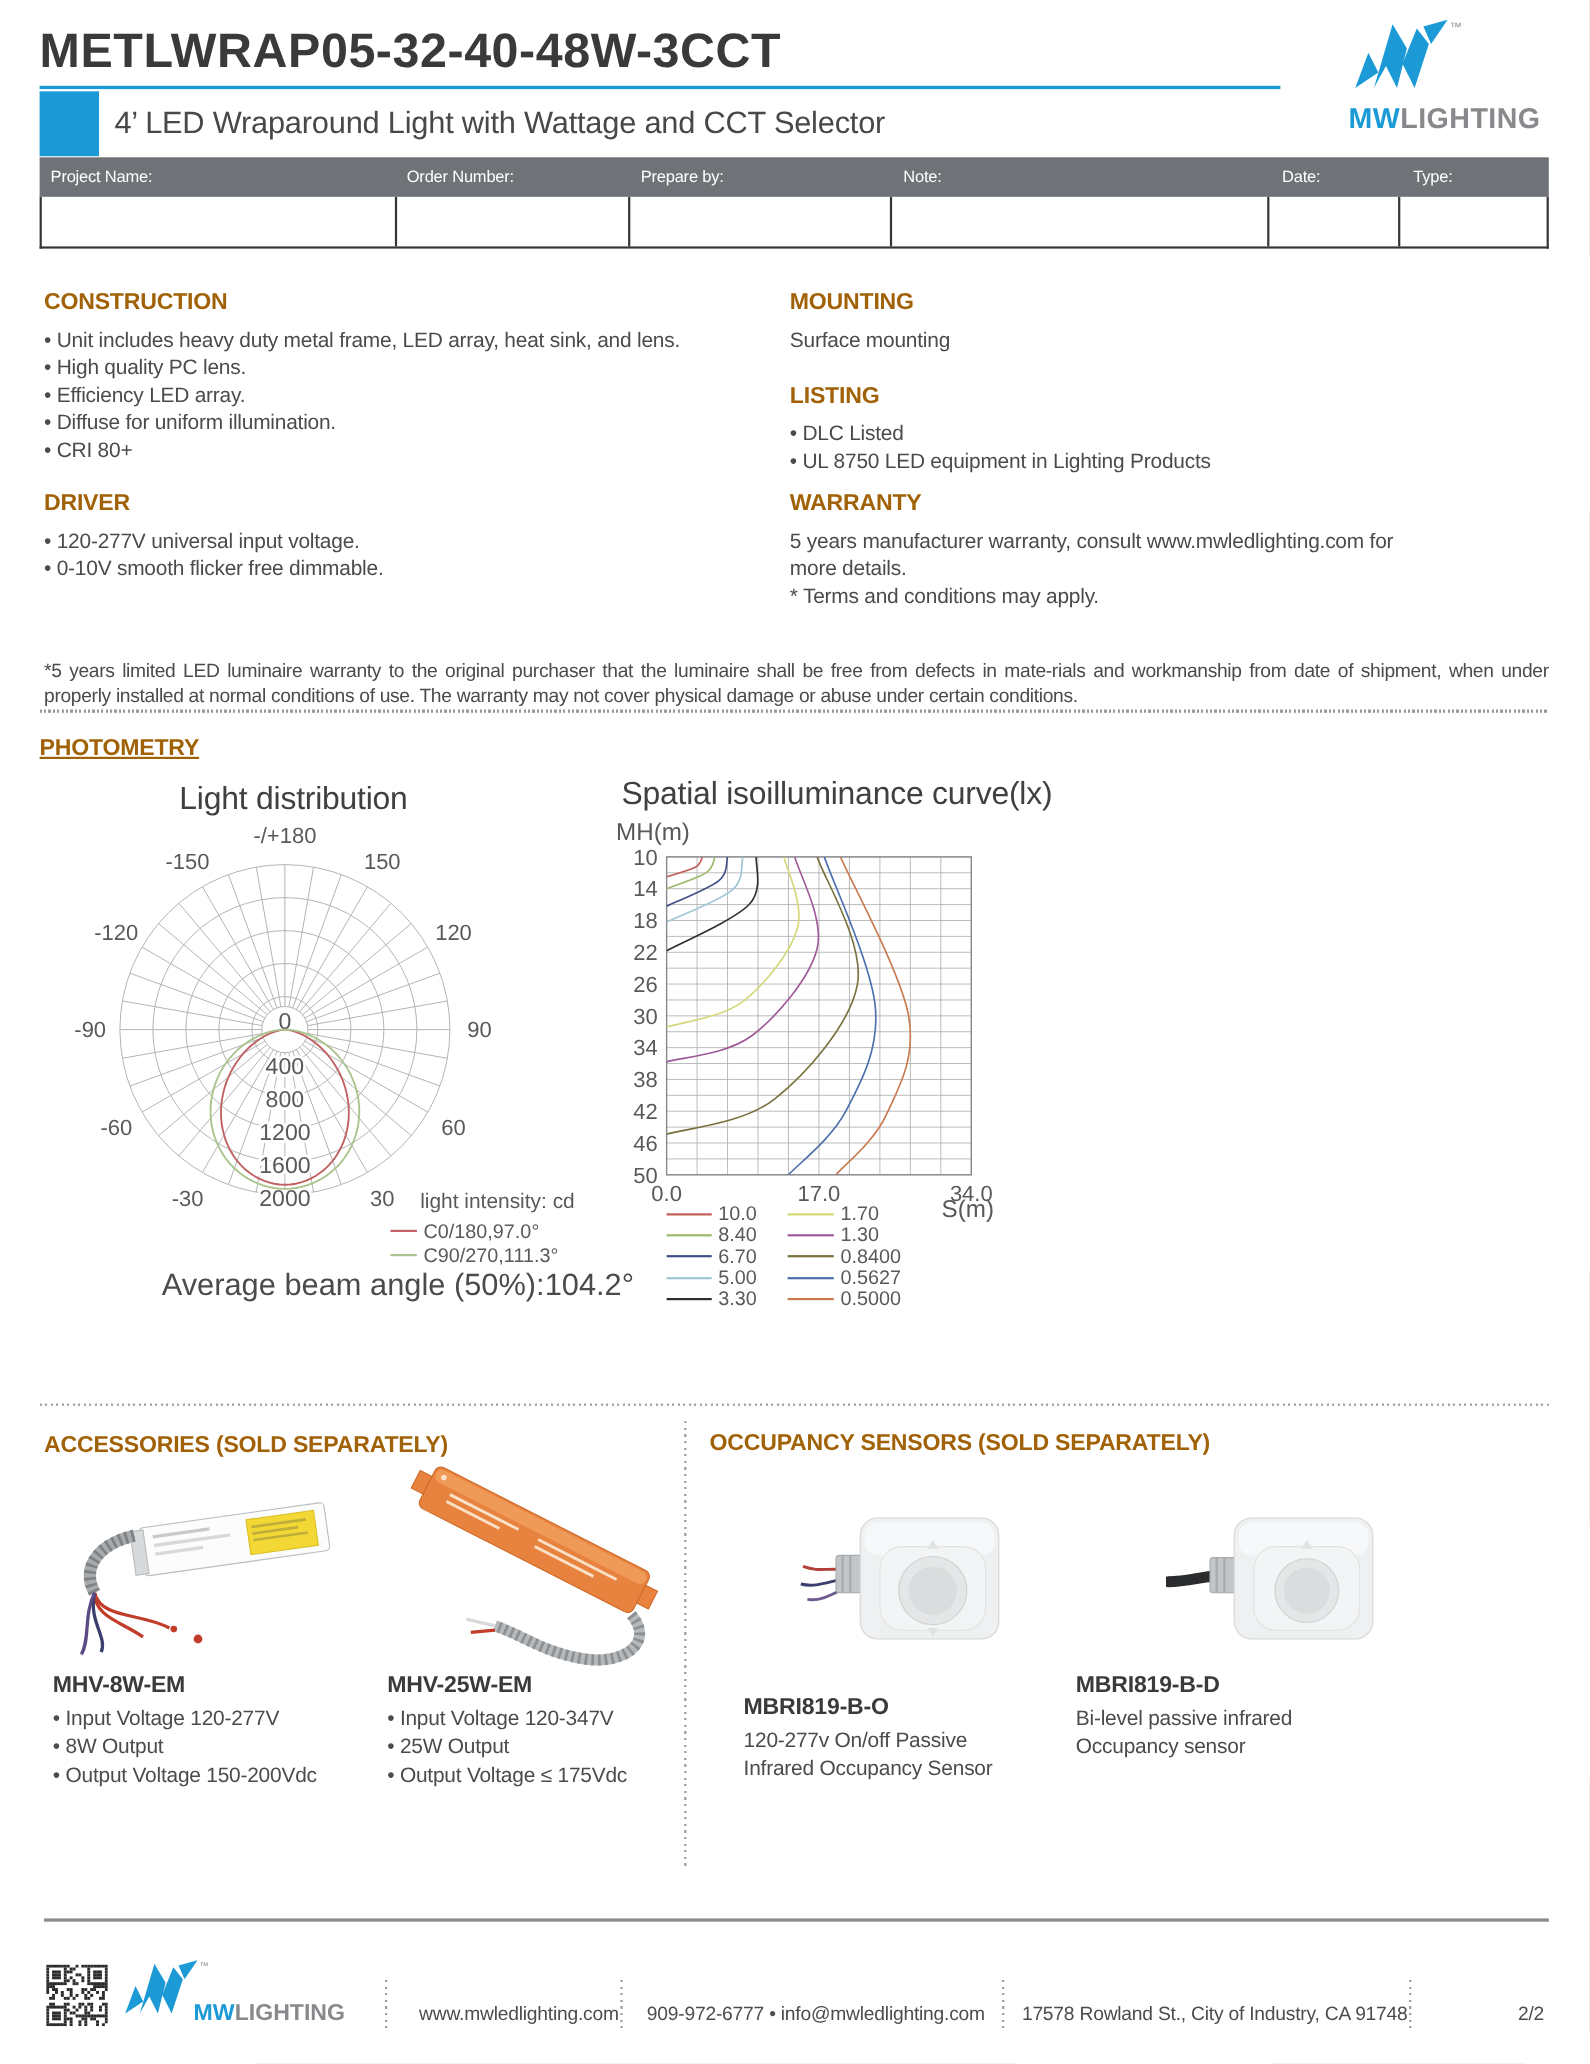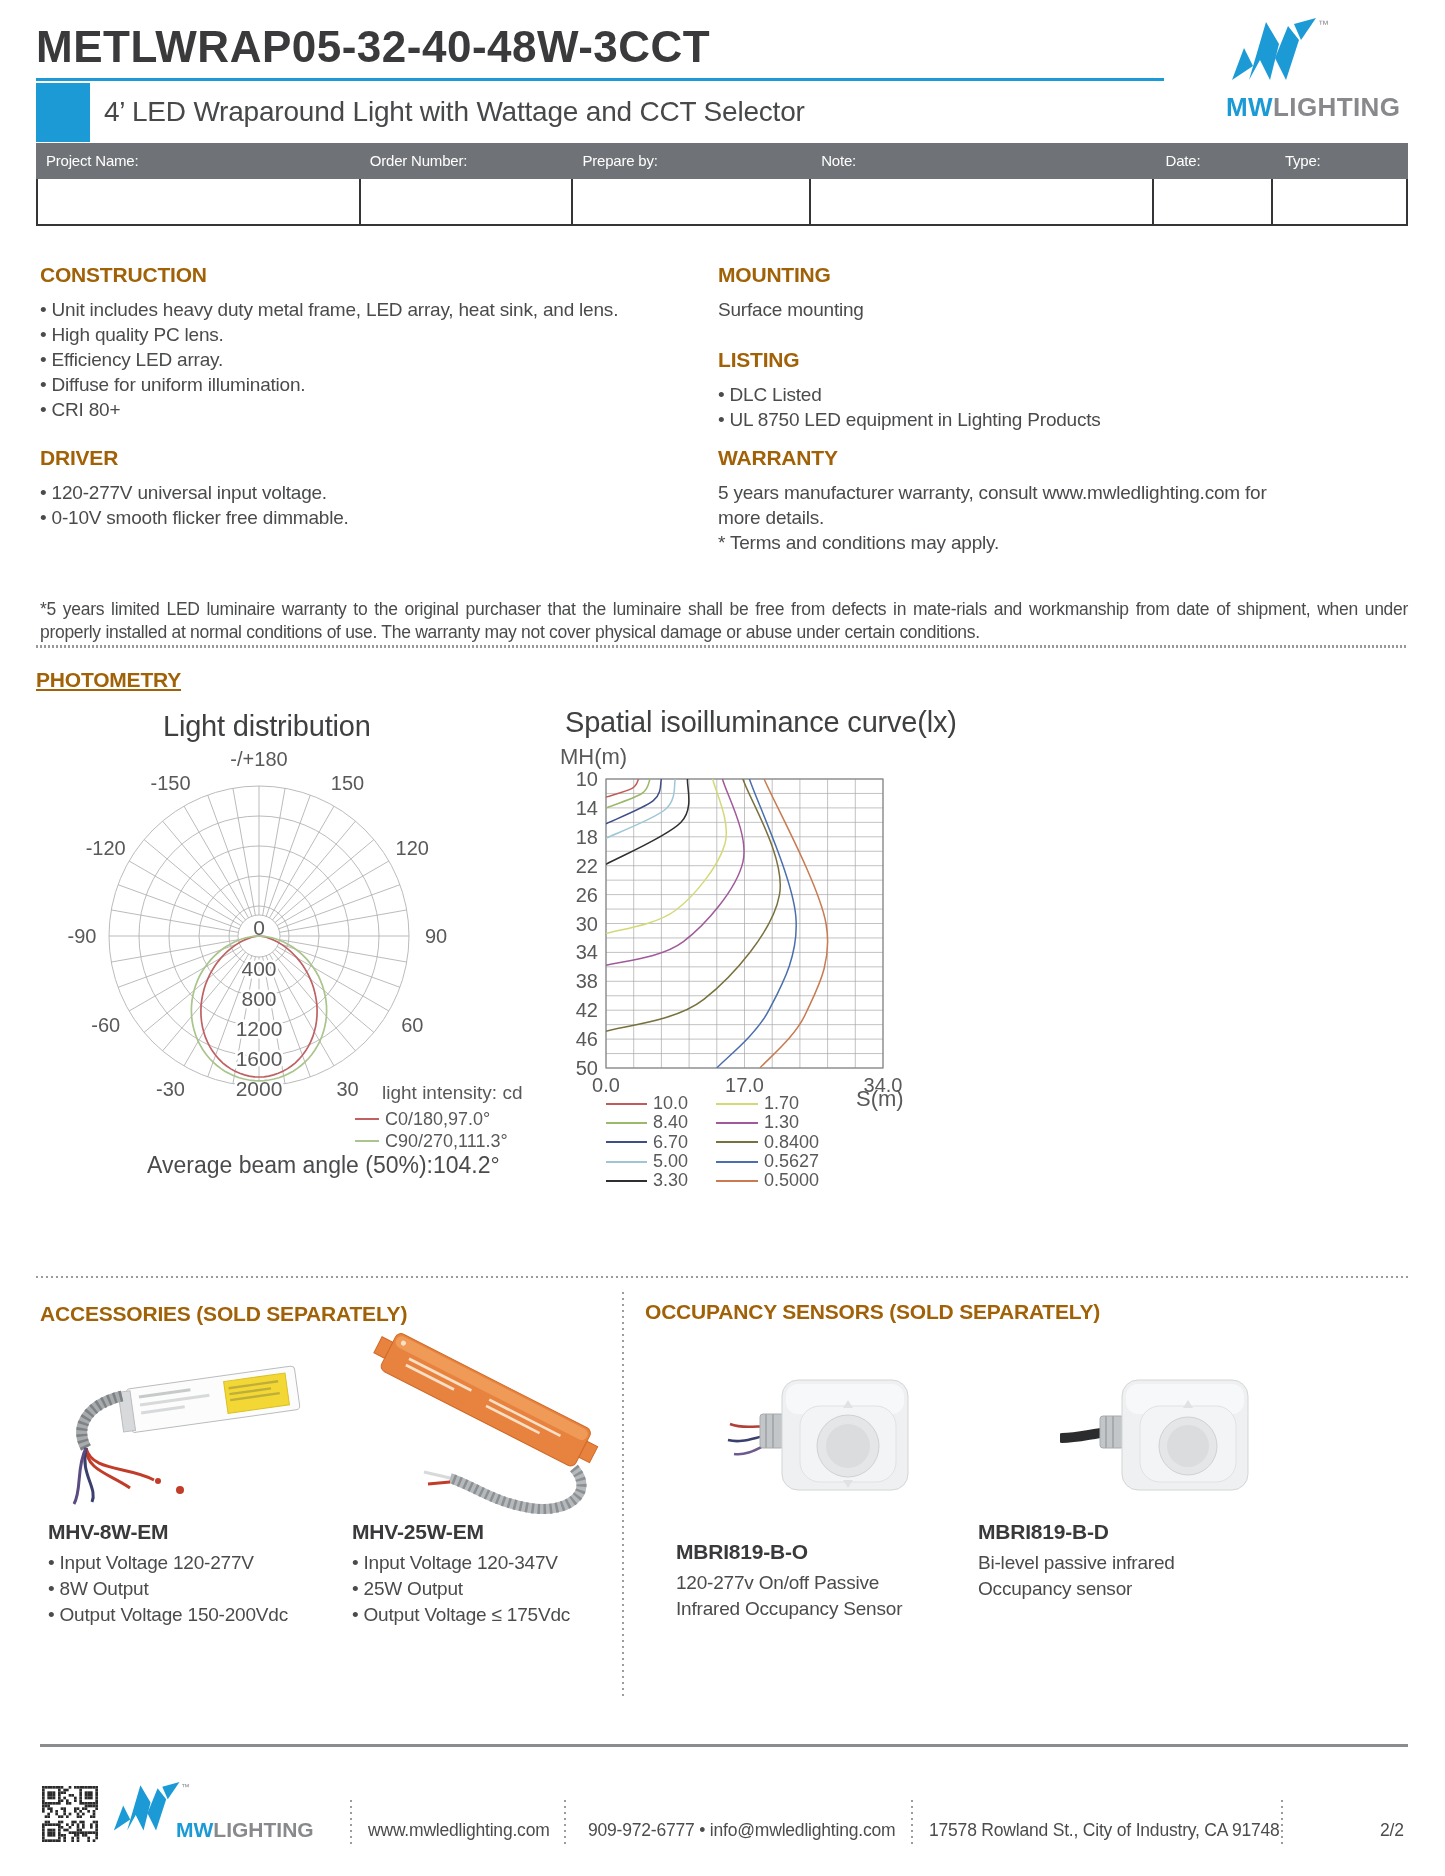--- a/index.html
+++ b/index.html
@@ -33,21 +33,21 @@
   .body-list .li{font-size:19px;line-height:25px;color:#4a4b4d;letter-spacing:-.2px;white-space:nowrap;}
   .disclaimer{left:40px;top:598px;width:1368px;font-size:17.5px;line-height:23px;color:#4a4b4d;
               text-align:justify;letter-spacing:-.3px;}
   .dot-rule{height:3px;background-image:repeating-linear-gradient(90deg,#97999b 0 2px,transparent 2px 4px);}
   .dot-rule2{height:2px;background-image:repeating-linear-gradient(90deg,#9a9c9e 0 2px,transparent 2px 5px);}
   .dot-vert{width:2px;background-image:repeating-linear-gradient(180deg,#9a9c9e 0 2px,transparent 2px 6px);}
 
   
   .chart-title{font-size:29px;color:#3f4042;letter-spacing:-.2px;}
   .axis-unit{font-size:22px;color:#58595b;}
-  .avg-beam{left:147px;top:1152px;font-size:23px;color:#4a4b4d;}
+  .avg-beam{left:147px;top:1152px;font-size:28px;color:#4a4b4d;}
   .lg-title{font-size:19px;color:#58595b;margin-left:30px;margin-bottom:4px;}
   .lg-row{display:flex;align-items:center;height:22px;}
   .lg-line{display:inline-block;height:2px;}
   .lg-lab{font-size:18px;color:#58595b;margin-left:6px;white-space:nowrap;}
   #polar-legend .lg-line{width:24px;margin-left:3px;}
   #iso-legend{display:block;}
   #iso-legend .lg-row{height:19.3px;}
   #iso-legend .sw1{width:41px;}
   #iso-legend .lab1{width:55px;margin-left:6px;}
   #iso-legend .sw2{width:42px;margin-left:8px;}
@@ -668,18 +668,18 @@
   </svg>
   <div class="abs ft-brand">
     <b>MW</b><span>LIGHTING</span>
   </div>
 
   <div class="abs dot-vert ft-sep" style="left:350px;"></div>
   <div class="abs dot-vert ft-sep" style="left:564px;"></div>
   <div class="abs dot-vert ft-sep" style="left:911px;"></div>
   <div class="abs dot-vert ft-sep" style="left:1281px;"></div>
 
-  <div class="abs ft-text" style="left:368px;top:1820px;">www.mwledlighting.com</div>
+  <div class="abs ft-text" style="left:381px;top:1820px;">www.mwledlighting.com</div>
   <div class="abs ft-text" style="left:588px;top:1820px;">909-972-6777 • info@mwledlighting.com</div>
   <div class="abs ft-text" style="left:929px;top:1820px;">17578 Rowland St., City of Industry, CA 91748</div>
   <div class="abs ft-text" style="left:1380px;top:1820px;">2/2</div>
 
 </div>
 
 </body></html>

